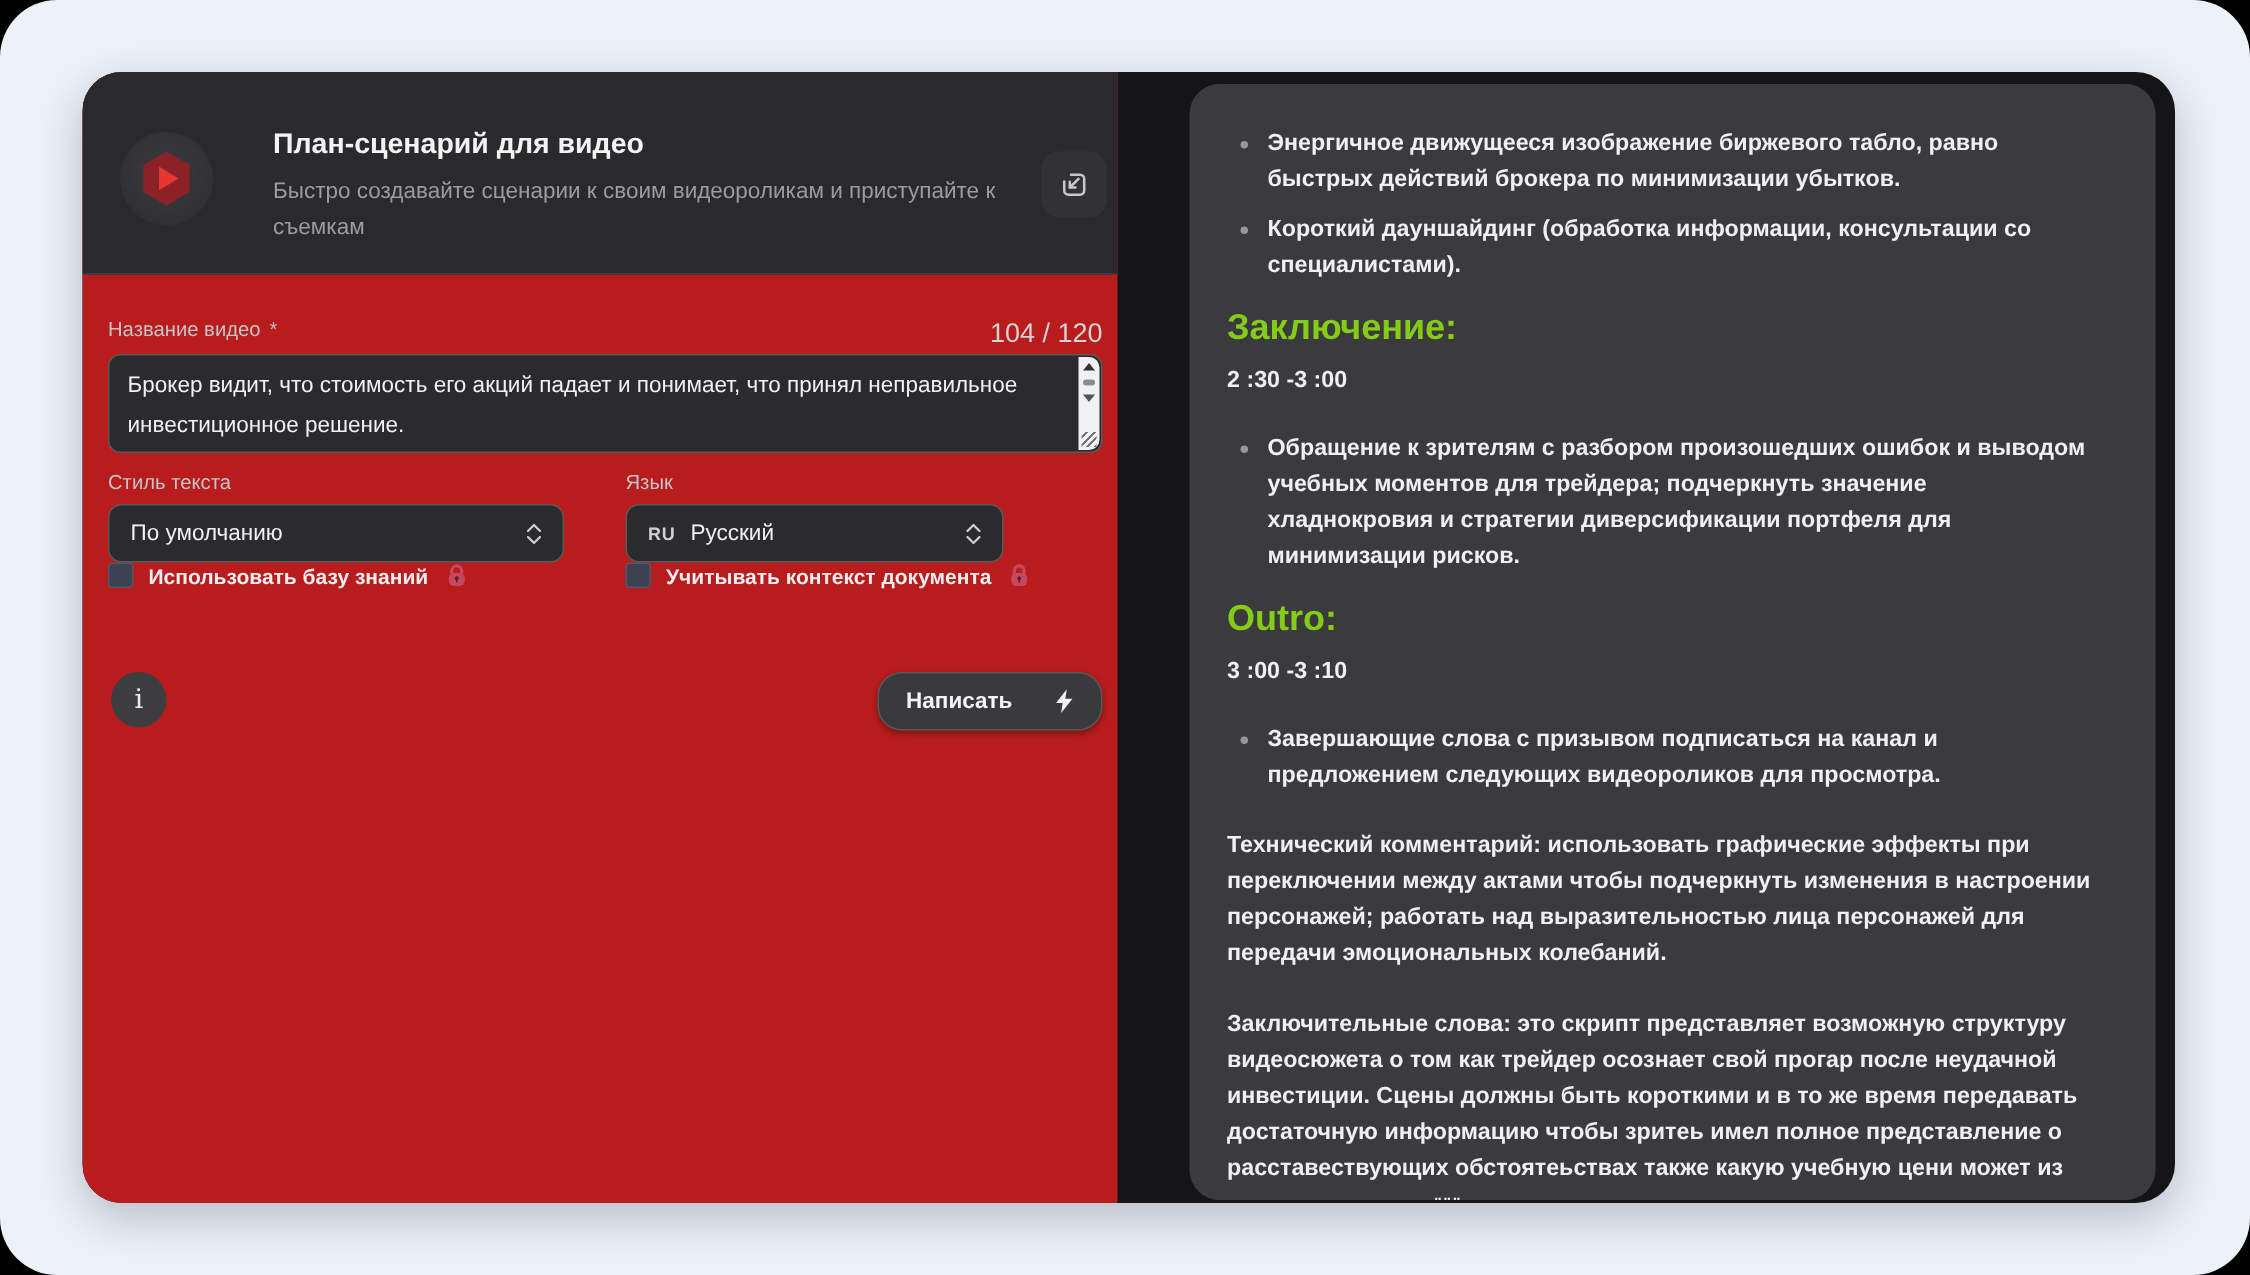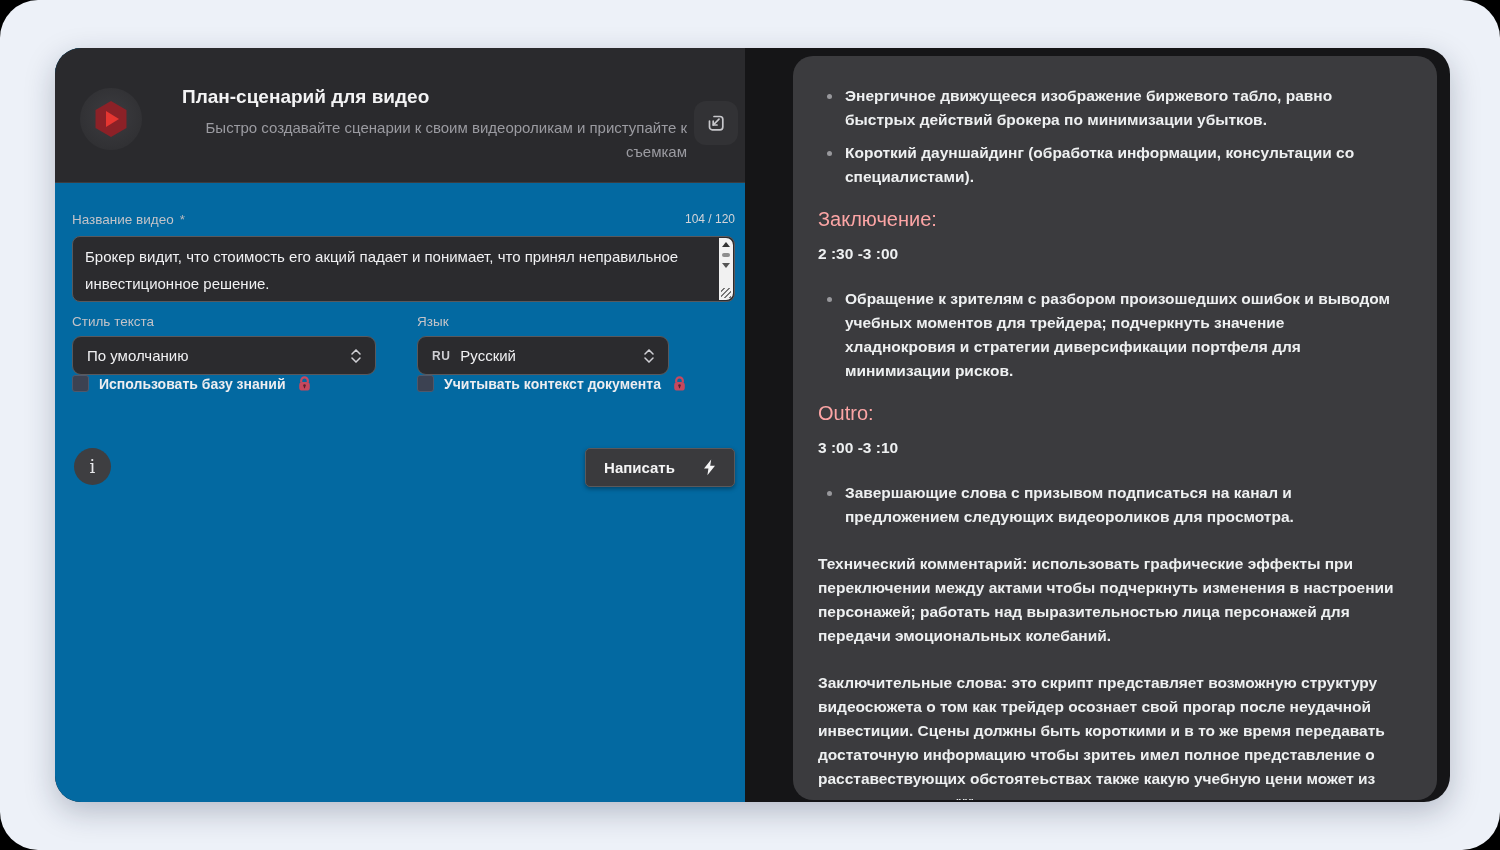--- a/index.html
+++ b/index.html
@@ -4,41 +4,41 @@
 <style>
   * { margin:0; padding:0; box-sizing:border-box; }
   html,body { width:1500px; height:850px; background:#000; overflow:hidden;
               font-family:"Liberation Sans","DejaVu Sans",sans-serif; }
   .page-bg { position:absolute; inset:0; background:#edf1f8; border-radius:38px; }
   .window { position:absolute; left:55px; top:48px; width:1395px; height:754px;
             background:#151517; border-radius:26px; overflow:hidden;
             box-shadow:0 10px 30px rgba(20,30,60,.25); }
 
   
-  .left-panel { position:absolute; left:0; top:0; width:690px; height:100%; background:#0369a1;text-decoration:underline; }
+  .left-panel { position:absolute; left:0; top:0; width:690px; height:100%; background:#b91c1c;text-decoration:underline; }
   .left-header { position:absolute; left:0; top:0; width:100%; height:135px;
                  background:#2a2a2d; border-bottom:1px solid #3c3c3f; }
   .app-icon { position:absolute; left:25px; top:40px; width:62px; height:62px; border-radius:50%;
               background:radial-gradient(circle at 50% 45%, #3c3c40 0%, #313134 70%, #2c2c2f 100%);
               display:flex; align-items:center; justify-content:center; }
   .hex { width:36px; height:36px; background:#8c2127;
          clip-path:polygon(50% 0%,93% 25%,93% 75%,50% 100%,7% 75%,7% 25%);
          display:flex; align-items:center; justify-content:center; }
   .play-tri { width:0; height:0; border-left:13px solid #e63631;
               border-top:8px solid transparent; border-bottom:8px solid transparent; margin-left:3px; }
   .title { position:absolute; left:127px; top:38px; font-size:19px; font-weight:bold; color:#f3f3f4; }
   .subtitle { position:absolute; left:127px; top:68px; width:505px; font-size:15px;
-              line-height:24px; color:#9b9ba1;text-align:right; }
+              line-height:24px; color:#9b9ba1; }
   .header-action { position:absolute; left:639px; top:53px; width:44px; height:44px;
                    border-radius:12px; background:#323235; display:flex; align-items:center;
                    justify-content:center; cursor:pointer; }
 
   .field-label { position:absolute; font-size:13.5px; color:#c3c3c8; }
   .asterisk { color:#b9b9be; margin-left:6px; }
-  .char-counter { position:absolute; top:164px; right:10px; font-size:12px; color:#d4d4d8; }
+  .char-counter { position:absolute; top:164px; right:10px; font-size:18px; color:#d4d4d8; }
 
   .textarea { position:absolute; left:17px; top:188px; width:663px; height:66px;
               background:#2b2b2e; border:1px solid #59595d; border-radius:8px; cursor:text; }
   .textarea-text { position:absolute; left:12px; top:6px; right:24px; font-size:15px;
                    line-height:27px; color:#f1f1f3; }
   .sb { position:absolute; top:1px; bottom:1px; right:1px; width:14px; background:#f1f1f1;
         border-radius:0 7px 7px 0; }
   .sb-up { width:0; height:0; border-left:4px solid transparent; border-right:4px solid transparent;
            border-bottom:5px solid #333; margin:4px auto 0; }
   .sb-thumb { width:8px; height:4px; background:#8d8d8d; border-radius:2px; margin:6px auto 0; }
@@ -58,34 +58,34 @@
   .check-row { position:absolute; top:327px; display:flex; align-items:center; gap:10px; }
   .checkbox { width:17px; height:17px; background:#3c4252; border:1px solid #4e586c;
               border-radius:3px; cursor:pointer; }
   .check-label { font-size:14px; font-weight:600; color:#ededf0; }
 
   .info-btn { position:absolute; left:19px; top:400px; width:37px; height:37px; border-radius:50%;
               background:#3e3e41; display:flex; align-items:center; justify-content:center; cursor:pointer; }
   .info-i { font-family:"DejaVu Serif",serif; font-size:18px; color:#e9e9ec; }
 
   .write-btn { position:absolute; left:530px; top:400px; width:150px; height:39px;
-               background:#3a3a3d; border:1px solid #59595c; border-radius:5px;
+               background:#3a3a3d; border:1px solid #59595c; border-radius:16px;
                display:flex; align-items:center; justify-content:center; gap:28px; cursor:pointer;
                box-shadow:0 2px 4px rgba(0,0,0,.35); }
   .write-label { font-size:15px; font-weight:bold; color:#f4f4f5; }
 
   
   .right-card { position:absolute; left:738px; top:8px; width:644px; height:744px;
                 background:#3b3b3e; border-radius:20px; padding:28px 40px 0 25px; overflow:hidden;
                 color:#eef0f1; font-size:15.5px; font-weight:600; line-height:24px; }
   .bullet-item { display:flex; margin-bottom:9px; }
   .dot { width:5px; height:5px; border-radius:50%; background:#98989c; margin:10px 13px 0 9px;
          flex:none; }
   .bullet-text { flex:1; }
-  .out-h { font-size:20px; font-weight:normal; color:#fca5a5; margin:17px 0 10px; line-height:26px; }
+  .out-h { font-size:24px; font-weight:bold; color:#84cc16; margin:17px 0 10px; line-height:26px; }
   .out-time { margin-bottom:21px; }
   .after-time { margin-top:20px; }
   .out-para { margin-top:23px; }
   .out-para b { font-weight:bold; }
   .quotes { font-size:11px; vertical-align:6px; letter-spacing:1px; }
 </style>
 </head>
 <body>
 
 <div class="page-bg"></div>

